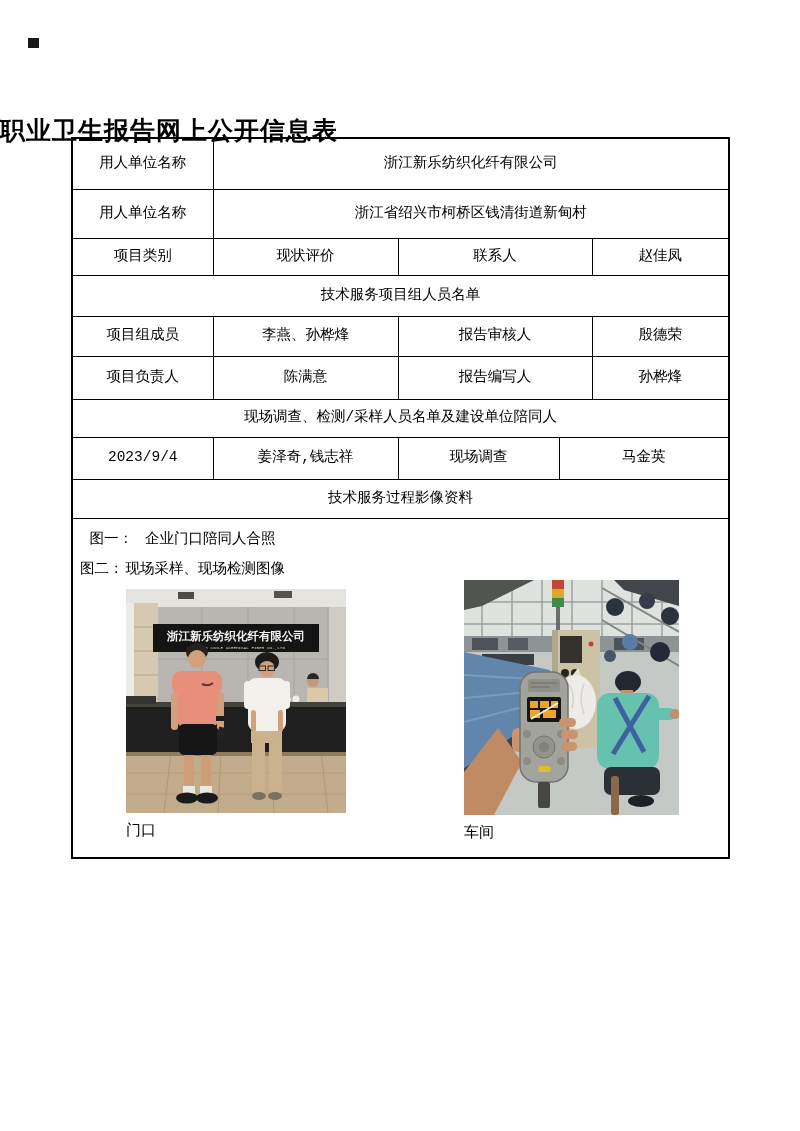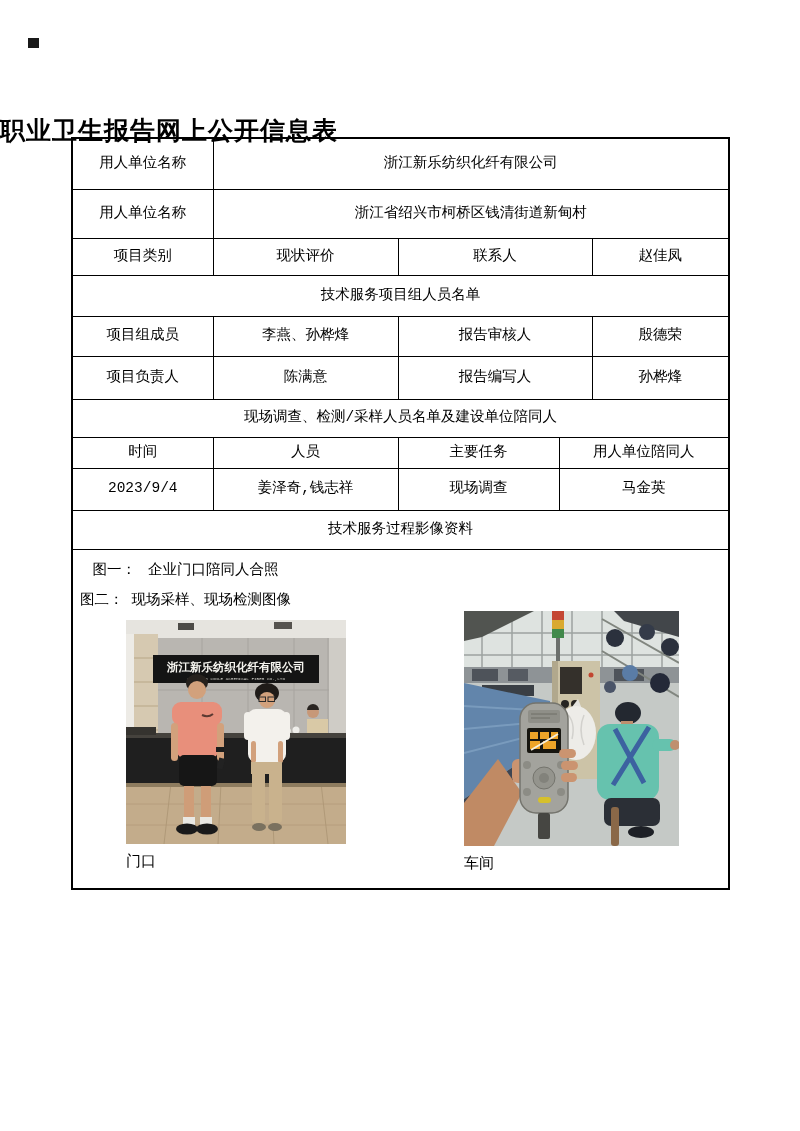--- a/index.html
+++ b/index.html
@@ -19,21 +19,21 @@
   }
   table.doc-table td{
     border:1px solid #000;text-align:center;vertical-align:middle;
     font-size:14.5px;padding:0;overflow:hidden;line-height:1.35;
   }
   td.media-cell{vertical-align:top;text-align:left;}
   .media-wrap{position:relative;width:100%;height:338px;}
   .fig-lines{position:absolute;top:5px;left:7px;font-size:14.5px;}
   .fig-line{line-height:30px;white-space:nowrap;}
   .fig-line .fig-text{margin-left:12px;}
-  .fig-line.second .fig-text{margin-left:8px;}
+  .fig-line.second .fig-text{margin-left:2px;}
   .photo-block{position:absolute;}
   .photo-block.entrance{left:53px;top:70px;width:220px;}
   .photo-block.workshop{left:391px;top:61px;width:215px;}
   .photo-frame{display:block;overflow:hidden;}
   .photo-caption{text-align:left;font-size:15px;margin-top:9px;}
   svg{display:block;}
 </style>
 </head>
 <body>
 
@@ -74,26 +74,20 @@
       <td>殷德荣</td>
     </tr>
     <tr style="height:43px">
       <td>项目负责人</td>
       <td>陈满意</td>
       <td colspan="2">报告编写人</td>
       <td>孙桦烽</td>
     </tr>
     <tr style="height:38px">
       <td colspan="5">现场调查、检测/采样人员名单及建设单位陪同人</td>
-    </tr>
-    <tr style="height:31px">
-      <td>时间</td>
-      <td>人员</td>
-      <td>主要任务</td>
-      <td colspan="2">用人单位陪同人</td>
     </tr>
     <tr style="height:42px">
       <td>2023/9/4</td>
       <td>姜泽奇,钱志祥</td>
       <td>现场调查</td>
       <td colspan="2">马金英</td>
     </tr>
     <tr style="height:39px">
       <td colspan="5">技术服务过程影像资料</td>
     </tr>

